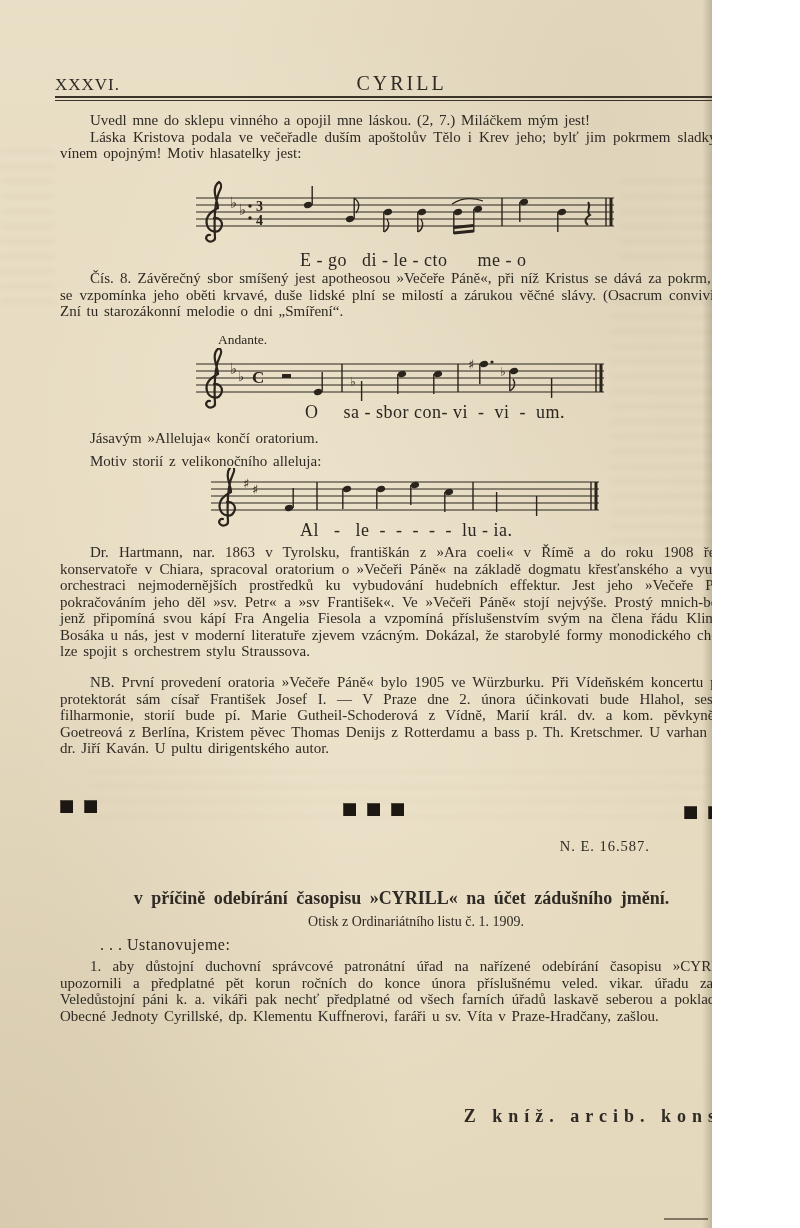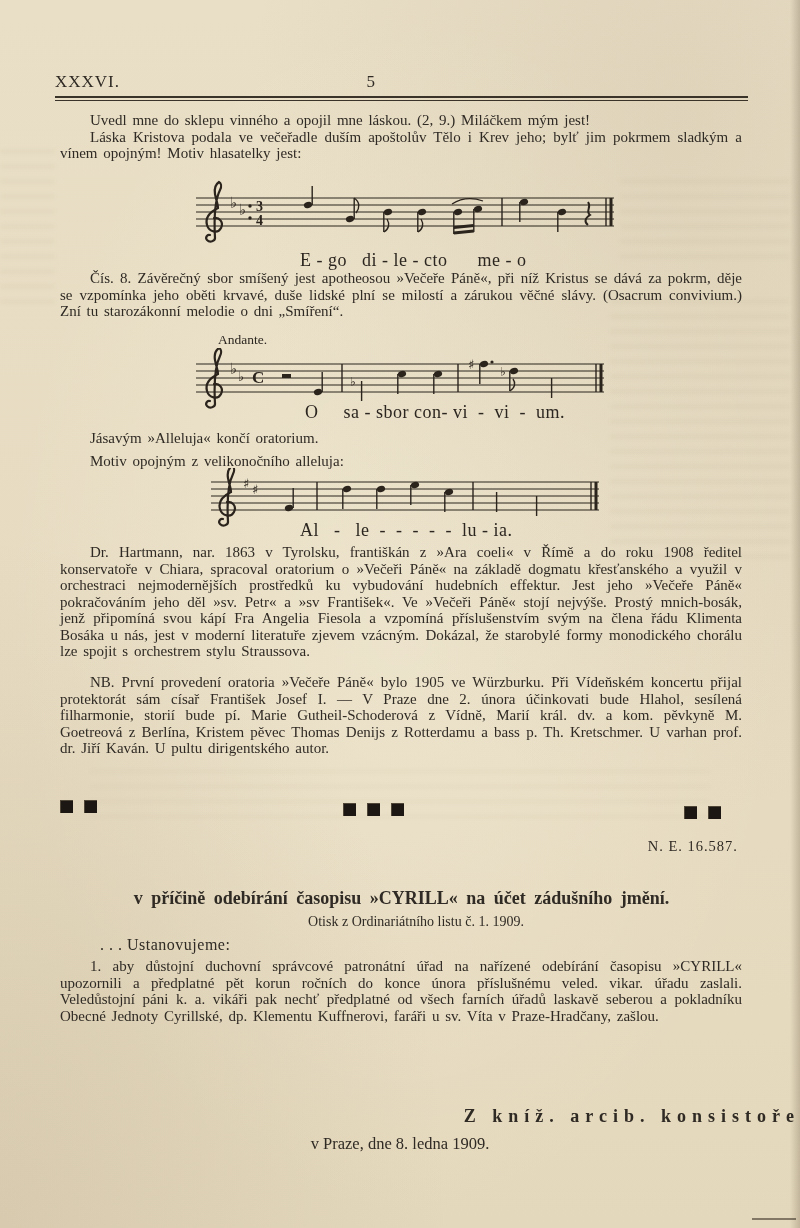--- a/index.html
+++ b/index.html
@@ -1,17 +1,17 @@
 <!DOCTYPE html>
 <html><head>
 <meta charset="utf-8">
 <style>
   html,body{margin:0;padding:0;}
   .page{
-    position:relative;width:800px;height:1228px;overflow:hidden;
+    position:relative;width:712px;height:1228px;overflow:hidden;
     background:
       radial-gradient(ellipse at 85% 10%, rgba(140,120,90,.10), transparent 45%),
       radial-gradient(ellipse at 0% 100%, rgba(120,100,70,.12), transparent 40%),
       radial-gradient(ellipse at 50% 50%, rgba(255,250,235,.25), transparent 70%),
       linear-gradient(180deg,#e9dfc6 0%,#e7dcc2 50%,#e4d8bc 100%);
     font-family:"Liberation Serif","DejaVu Serif",serif;
     color:#2f2a24;
   }
   .edge-shadow{position:absolute;right:0;top:0;width:10px;height:100%;
     background:linear-gradient(90deg,transparent,rgba(90,75,55,.25));}
@@ -56,26 +56,27 @@
 
   <div class="ghost" style="left:620px;top:180px;width:170px;height:90px;"></div>
   <div class="ghost" style="left:0px;top:150px;width:55px;height:160px;"></div>
   <div class="ghost" style="left:610px;top:300px;width:180px;height:260px;"></div>
   <div class="ghost" style="left:90px;top:770px;width:620px;height:60px;opacity:.35;"></div>
   <div class="edge-shadow"></div>
   <div class="bottom-mark"></div>
 
   <div class="hdr-row">
     <span class="hdr-vol">XXXVI.</span>
+    <span class="hdr-title">CYRILL</span>
     <span class="hdr-page">5</span>
   </div>
   <div class="hdr-rule"></div>
 
   <div class="block" style="top:112px;">
-    <p>Uvedl mne do sklepu vinného a opojil mne láskou. (2, 9.) Miláčkem mým jest!</p>
+    <p>Uvedl mne do sklepu vinného a opojil mne láskou. (2, 7.) Miláčkem mým jest!</p>
     <p>Láska Kristova podala ve večeřadle duším apoštolův Tělo i Krev jeho; bylť jim pokrmem sladkým a vínem opojným! Motiv hlasatelky jest:</p>
   </div>
 
   <svg class="staff" style="left:190px;top:180px;" width="430" height="78" viewBox="0 0 430 78">
     <g stroke-width="1">
       <line x1="6" y1="18" x2="424" y2="18"></line>
         <line x1="6" y1="25" x2="424" y2="25"></line>
       <line x1="6" y1="32" x2="424" y2="32"></line>
         <line x1="6" y1="39" x2="424" y2="39"></line>
       <line x1="6" y1="46" x2="424" y2="46"></line>
@@ -169,21 +170,21 @@
       <line x1="406" y1="16" x2="406" y2="44"></line>
         <line x1="411" y1="16" x2="411" y2="44" stroke-width="3"></line>
     </g>
   </svg>
   <div class="lyrics" style="left:305px;top:402px;">O     sa - sbor con- vi  -  vi  -  um.</div>
 
   <div class="block" style="top:430px;">
     <p>Jásavým »Alleluja« končí oratorium.</p>
   </div>
   <div class="block" style="top:453px;">
-    <p>Motiv opojným z velikonočního alleluja:</p>
+    <p>Motiv storií z velikonočního alleluja:</p>
   </div>
 
   <svg class="staff" style="left:205px;top:468px;" width="400" height="66" viewBox="0 0 400 66">
     <g stroke-width="1">
       <line x1="6" y1="14" x2="394" y2="14"></line>
         <line x1="6" y1="21" x2="394" y2="21"></line>
       <line x1="6" y1="28" x2="394" y2="28"></line>
         <line x1="6" y1="35" x2="394" y2="35"></line>
       <line x1="6" y1="42" x2="394" y2="42"></line>
     </g>
@@ -241,15 +242,14 @@
   <div class="refnum">N. E. 16.587.</div>
   <div class="decree-sub">v příčině odebírání časopisu »CYRILL« na účet zádušního jmění.</div>
   <div class="decree-src">Otisk z Ordinariátního listu č. 1. 1909.</div>
   <div class="preamble">. . . Ustanovujeme:</div>
 
   <div class="block" style="top:958px;">
     <p>1. aby důstojní duchovní správcové patronátní úřad na nařízené odebírání časopisu »CYRILL« upozornili a předplatné pět korun ročních do konce února příslušnému veled. vikar. úřadu zaslali. Veledůstojní páni k. a. vikáři pak nechť předplatné od všech farních úřadů laskavě seberou a pokladníku Obecné Jednoty Cyrillské, dp. Klementu Kuffnerovi, faráři u sv. Víta v Praze-Hradčany, zašlou.</p>
   </div>
 
   <div class="signature">Z kníž. arcib. konsistoře</div>
-  <div class="dateline">v Praze, dne 8. ledna 1909.</div>
 
 </div>
 
 </body></html>

